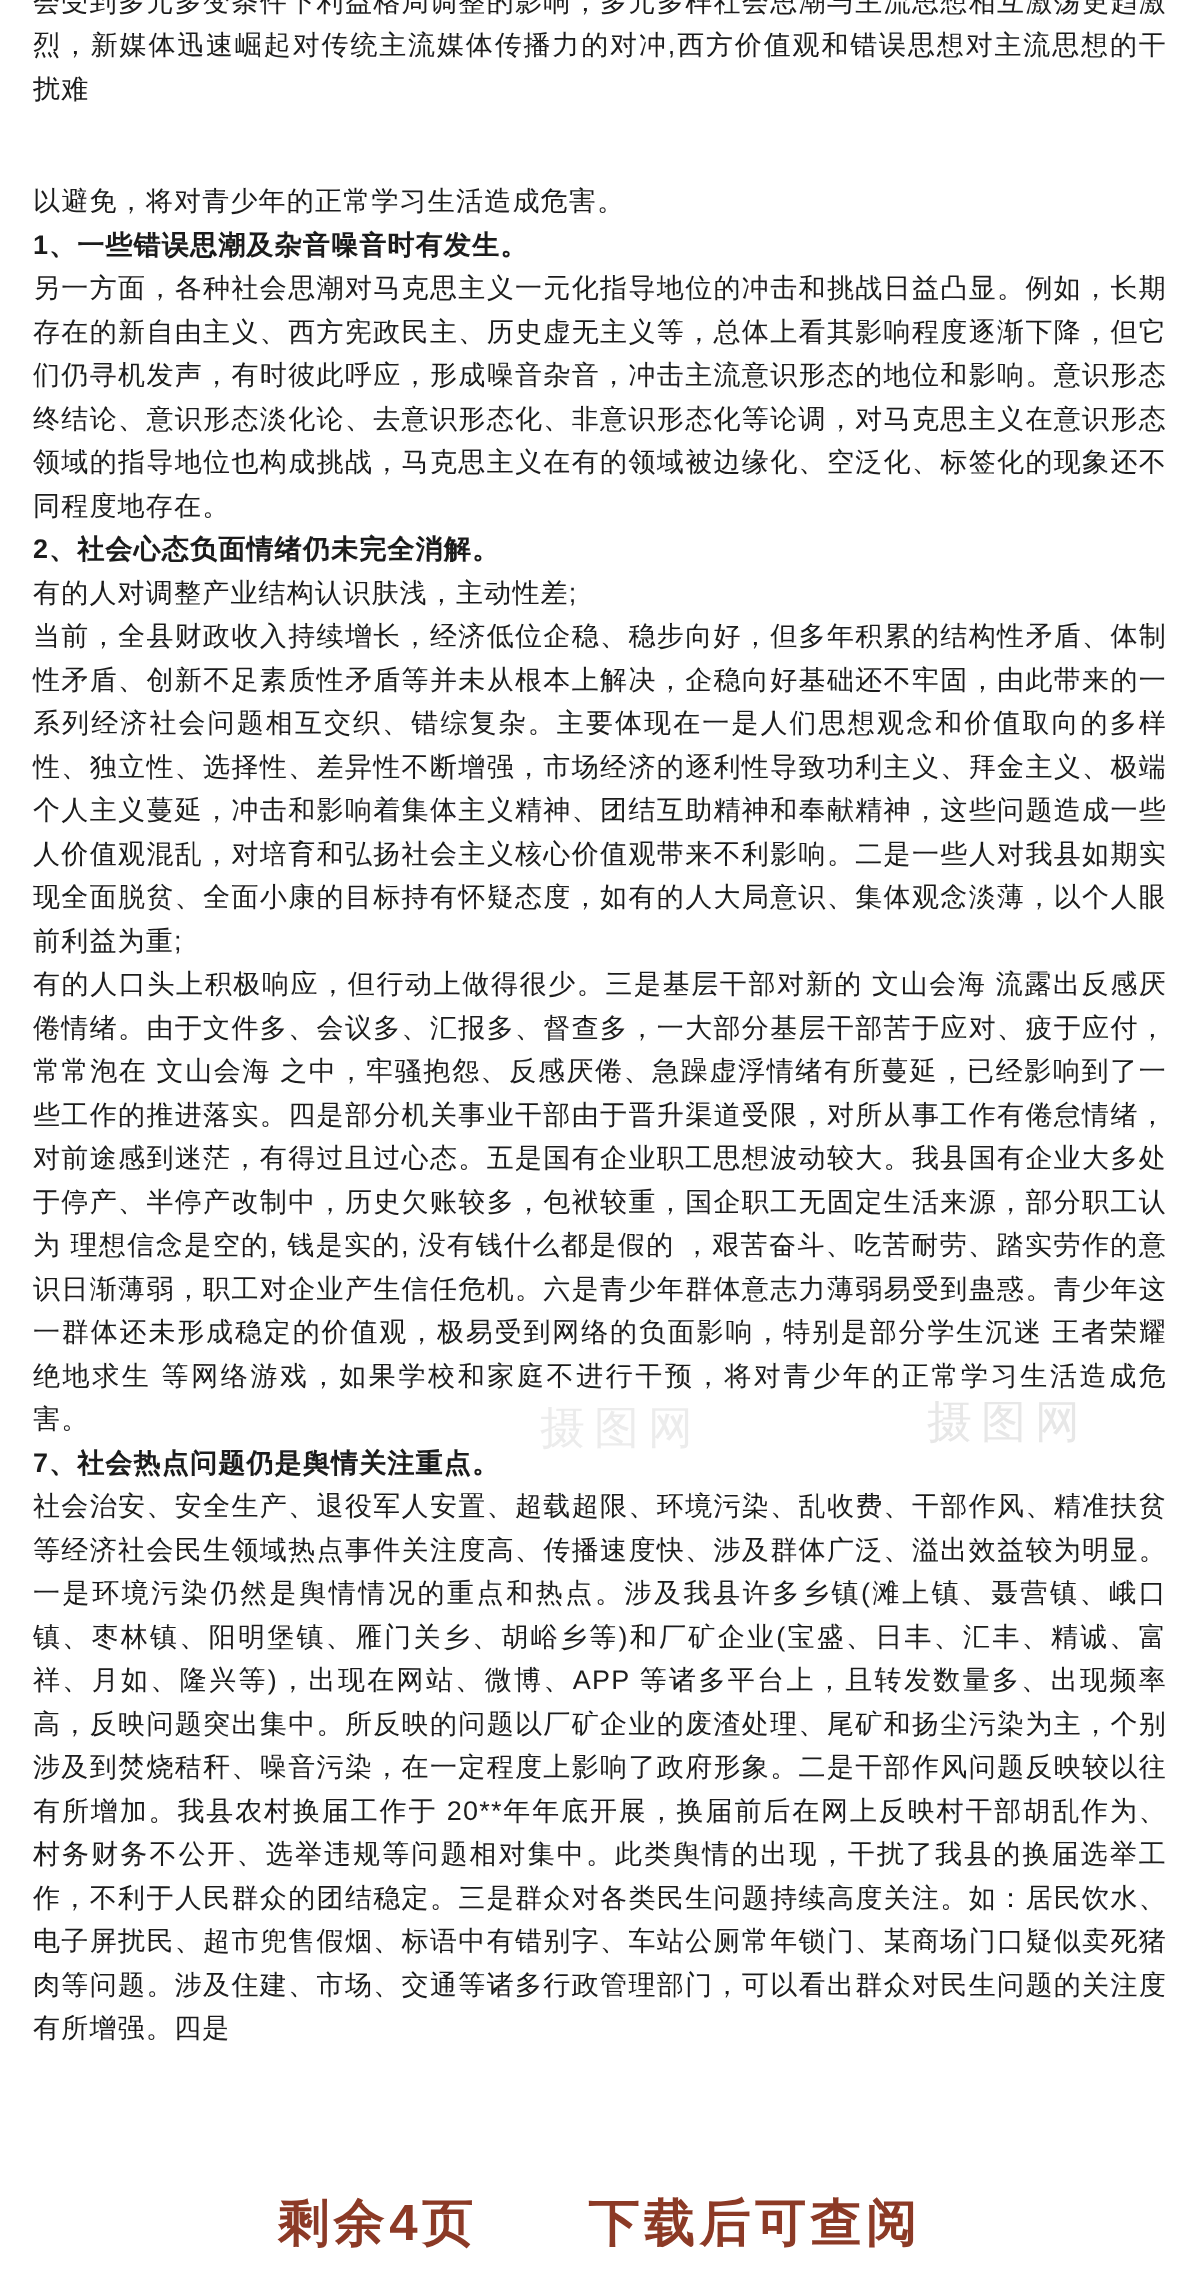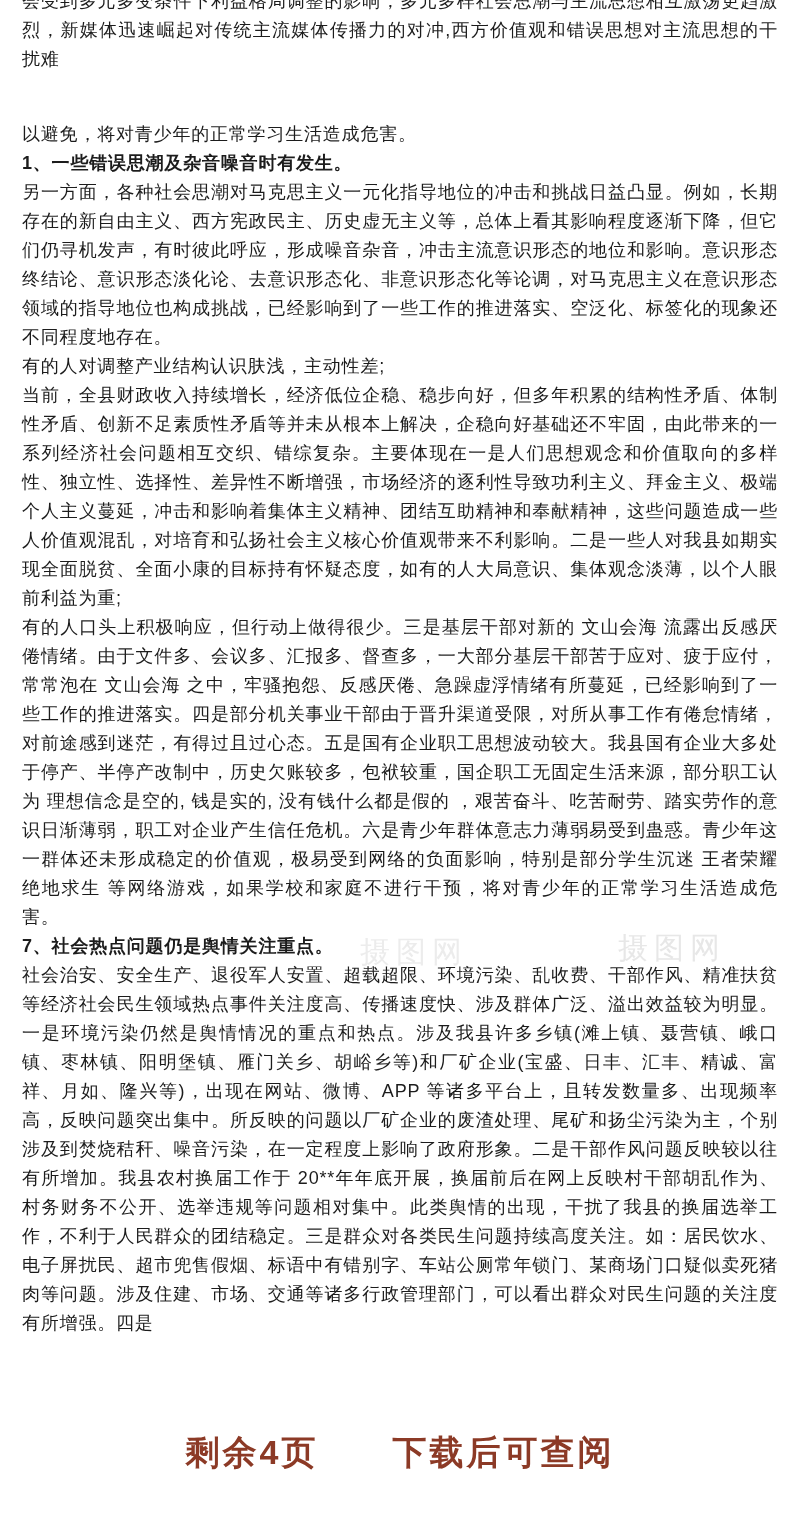--- a/index.html
+++ b/index.html
@@ -69,21 +69,22 @@
 
   <span class="watermark wm-1">摄图网</span>
   <span class="watermark wm-2">摄图网</span>
 
   <div class="doc-text">
     <div class="clip-top">
       <p class="gap-after">会受到多元多变条件下利益格局调整的影响，多元多样社会思潮与主流思想相互激荡更趋激烈，新媒体迅速崛起对传统主流媒体传播力的对冲,西方价值观和错误思想对主流思想的干扰难</p>
     </div>
     <p>以避免，将对青少年的正常学习生活造成危害。</p>
     <p class="heading">1、一些错误思潮及杂音噪音时有发生。</p>
-    <p>另一方面，各种社会思潮对马克思主义一元化指导地位的冲击和挑战日益凸显。例如，长期存在的新自由主义、西方宪政民主、历史虚无主义等，总体上看其影响程度逐渐下降，但它们仍寻机发声，有时彼此呼应，形成噪音杂音，冲击主流意识形态的地位和影响。意识形态终结论、意识形态淡化论、去意识形态化、非意识形态化等论调，对马克思主义在意识形态领域的指导地位也构成挑战，已经影响到了一些工作的推进落实、空泛化、标签化的现象还不同程度地存在。</p>
+    <p>另一方面，各种社会思潮对马克思主义一元化指导地位的冲击和挑战日益凸显。例如，长期存在的新自由主义、西方宪政民主、历史虚无主义等，总体上看其影响程度逐渐下降，但它们仍寻机发声，有时彼此呼应，形成噪音杂音，冲击主流意识形态的地位和影响。意识形态终结论、意识形态淡化论、去意识形态化、非意识形态化等论调，对马克思主义在意识形态领域的指导地位也构成挑战，马克思主义在有的领域被边缘化、空泛化、标签化的现象还不同程度地存在。</p>
+    <p class="heading">2、社会心态负面情绪仍未完全消解。</p>
     <p>有的人对调整产业结构认识肤浅，主动性差;</p>
     <p>当前，全县财政收入持续增长，经济低位企稳、稳步向好，但多年积累的结构性矛盾、体制性矛盾、创新不足素质性矛盾等并未从根本上解决，企稳向好基础还不牢固，由此带来的一系列经济社会问题相互交织、错综复杂。主要体现在一是人们思想观念和价值取向的多样性、独立性、选择性、差异性不断增强，市场经济的逐利性导致功利主义、拜金主义、极端个人主义蔓延，冲击和影响着集体主义精神、团结互助精神和奉献精神，这些问题造成一些人价值观混乱，对培育和弘扬社会主义核心价值观带来不利影响。二是一些人对我县如期实现全面脱贫、全面小康的目标持有怀疑态度，如有的人大局意识、集体观念淡薄，以个人眼前利益为重;</p>
     <p>有的人口头上积极响应，但行动上做得很少。三是基层干部对新的 文山会海 流露出反感厌倦情绪。由于文件多、会议多、汇报多、督查多，一大部分基层干部苦于应对、疲于应付，常常泡在 文山会海 之中，牢骚抱怨、反感厌倦、急躁虚浮情绪有所蔓延，已经影响到了一些工作的推进落实。四是部分机关事业干部由于晋升渠道受限，对所从事工作有倦怠情绪，对前途感到迷茫，有得过且过心态。五是国有企业职工思想波动较大。我县国有企业大多处于停产、半停产改制中，历史欠账较多，包袱较重，国企职工无固定生活来源，部分职工认为 理想信念是空的, 钱是实的, 没有钱什么都是假的 ，艰苦奋斗、吃苦耐劳、踏实劳作的意识日渐薄弱，职工对企业产生信任危机。六是青少年群体意志力薄弱易受到蛊惑。青少年这一群体还未形成稳定的价值观，极易受到网络的负面影响，特别是部分学生沉迷 王者荣耀 绝地求生 等网络游戏，如果学校和家庭不进行干预，将对青少年的正常学习生活造成危害。</p>
     <p class="heading">7、社会热点问题仍是舆情关注重点。</p>
     <p>社会治安、安全生产、退役军人安置、超载超限、环境污染、乱收费、干部作风、精准扶贫等经济社会民生领域热点事件关注度高、传播速度快、涉及群体广泛、溢出效益较为明显。一是环境污染仍然是舆情情况的重点和热点。涉及我县许多乡镇(滩上镇、聂营镇、峨口镇、枣林镇、阳明堡镇、雁门关乡、胡峪乡等)和厂矿企业(宝盛、日丰、汇丰、精诚、富祥、月如、隆兴等)，出现在网站、微博、APP 等诸多平台上，且转发数量多、出现频率高，反映问题突出集中。所反映的问题以厂矿企业的废渣处理、尾矿和扬尘污染为主，个别涉及到焚烧秸秆、噪音污染，在一定程度上影响了政府形象。二是干部作风问题反映较以往有所增加。我县农村换届工作于 20**年年底开展，换届前后在网上反映村干部胡乱作为、村务财务不公开、选举违规等问题相对集中。此类舆情的出现，干扰了我县的换届选举工作，不利于人民群众的团结稳定。三是群众对各类民生问题持续高度关注。如：居民饮水、电子屏扰民、超市兜售假烟、标语中有错别字、车站公厕常年锁门、某商场门口疑似卖死猪肉等问题。涉及住建、市场、交通等诸多行政管理部门，可以看出群众对民生问题的关注度有所增强。四是</p>
   </div>
 
   <div class="footer-notice" style="color: rgb(140, 58, 38);">剩余4页　　下载后可查阅</div>
 
 </div>

